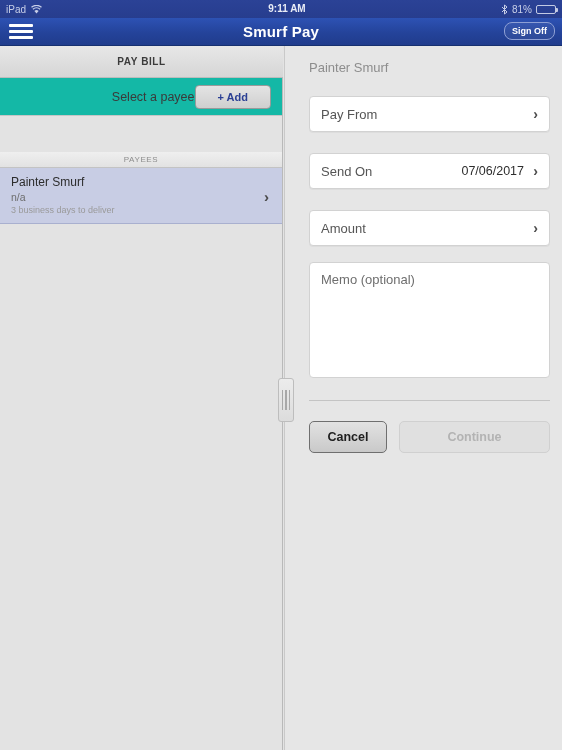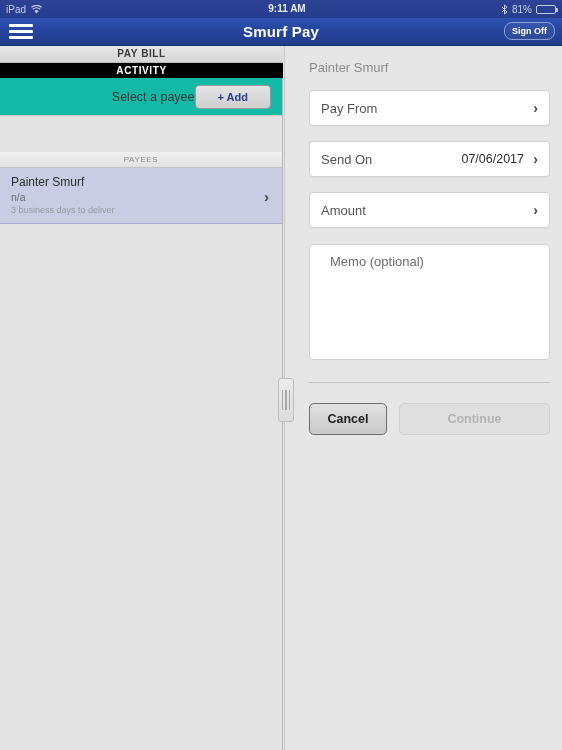--- a/index.html
+++ b/index.html
@@ -108,25 +108,25 @@
   .field {
     margin:0 12px 0 24px; height:36px; background:#fff;
     border:1px solid #d2d2d2; border-radius:4px;
     display:flex; align-items:center; padding:0 11px;
     position:relative; cursor:pointer;
     box-shadow:0 1px 0 rgba(0,0,0,0.04);
   }
   .field-label { font-size:13px; color:#555; }
   .field-value { margin-left:auto; font-size:12.5px; color:#2e2e2e; padding-right:14px; }
   .field .chev { position:absolute; right:11px; color:#4c4c4c; font-size:14px; font-weight:bold; }
-  .field.spaced { margin-top:15px; }
+  .field.spaced { margin-top:21px; }
 
   .memo {
     margin:16px 12px 0 24px; height:116px; background:#fff;
-    border:1px solid #d2d2d2; border-radius:4px; padding:9px 20px;
+    border:1px solid #d2d2d2; border-radius:4px; padding:9px 11px;
     font-size:13px; color:#6e6e6e; cursor:text;
   }
 
   .divider { margin:22px 12px 0 24px; height:1px; background:#c4c4c4; }
 
   .btn-row { margin:20px 12px 0 24px; display:flex; gap:12px; }
   .btn {
     height:32px; border-radius:5px; display:flex; align-items:center;
     justify-content:center; font-size:12.5px; font-weight:bold; cursor:pointer;
   }
@@ -186,21 +186,20 @@
     </div>
     <div class="nav-title">Smurf Pay</div>
     <div class="signoff">Sign Off</div>
   </div>
 
   <div class="content">
 
     <div class="left-pane">
       <div class="tabs">
         <div class="tab inactive">PAY BILL</div>
-        <div class="tab active">ACTIVITY</div>
       </div>
 
       <div class="select-payee-bar">
         <span class="select-payee-label">Select a payee</span>
         <button class="add-btn">+ Add</button>
       </div>
 
       <div class="section-header">PAYEES</div>
 
       <div class="payee-row">

